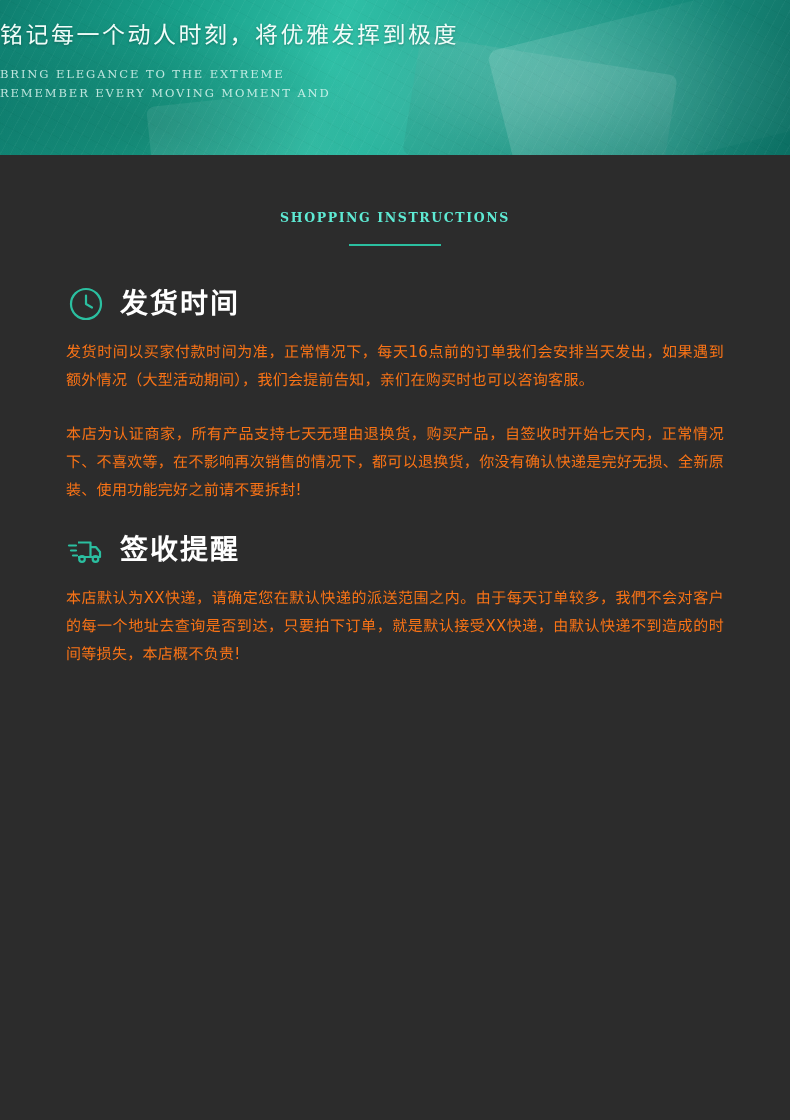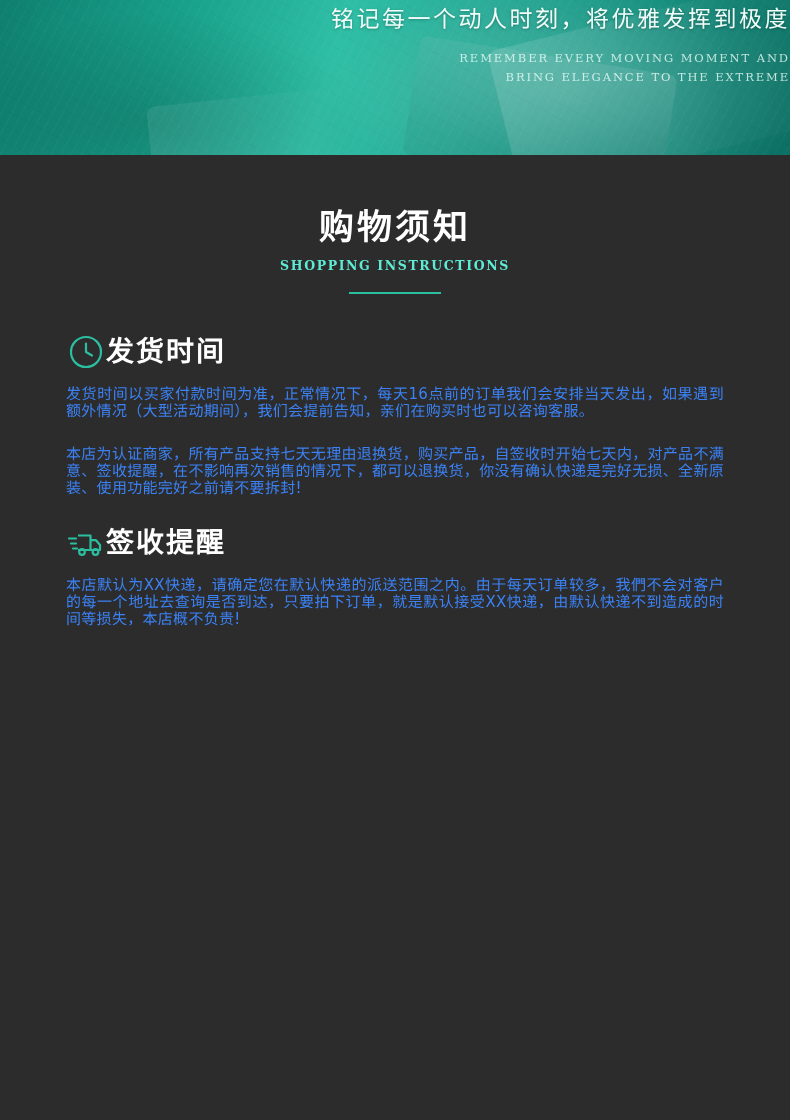--- a/index.html
+++ b/index.html
@@ -69,22 +69,22 @@
     top: 92px;
     width: 290px;
     height: 90px;
     transform: rotate(-6deg);
     background: linear-gradient(80deg, rgba(255,255,255,0.09), rgba(255,255,255,0) 75%);
     border-radius: 8px;
   }
   .banner-text {
     position: relative;
     z-index: 3;
-    text-align: right;
-    padding-top: 0px;
+    text-align: left;
+    padding-top: 16px;
   }
   .banner-cn {
     font-size: 23px;
     letter-spacing: 2.5px;
     color: #f0fdf9;
     font-family: "DejaVu Serif", "Liberation Serif", serif;
     font-weight: 500;
     line-height: 34px;
     text-shadow: 0 1px 3px rgba(0,0,0,0.28);
     padding-top: 2px;
@@ -137,20 +137,21 @@
     padding: 0 66px 0 66px;
   }
   .section {
     margin-bottom: 26px;
   }
   .section:last-child { margin-bottom: 0; }
 
   .sec-head {
     display: flex;
     align-items: center;
+    gap: 14px;
     margin-bottom: 14px;
   }
   .sec-icon {
     width: 40px;
     height: 40px;
     flex: 0 0 40px;
     display: flex;
     align-items: center;
     justify-content: center;
     color: #2bbfa0;
@@ -159,48 +160,47 @@
   .sec-title {
     font-size: 28px;
     color: #ffffff;
     font-weight: 700;
     letter-spacing: 2px;
     font-family: "DejaVu Sans", "Liberation Sans", sans-serif;
     line-height: 34px;
   }
   .sec-body {
     font-size: 15px;
-    line-height: 17px;
-    color: #3b82f6;
+    line-height: 28px;
+    color: #f97316;
     letter-spacing: 0.3px;
     text-align: justify;
     font-family: "DejaVu Sans", "Liberation Sans", sans-serif;
   }
 </style>
 </head>
 <body>
 
 <div class="banner">
   <div class="banner-texture"></div>
   <div class="banner-shape-a"></div>
   <div class="banner-shape-b"></div>
   <div class="banner-shape-c"></div>
   <div class="banner-text">
     <div class="banner-cn">铭记每一个动人时刻，将优雅发挥到极度</div>
     <div class="banner-en">
+      <div>BRING ELEGANCE TO THE EXTREME</div>
       <div>REMEMBER EVERY MOVING MOMENT AND</div>
-      <div>BRING ELEGANCE TO THE EXTREME</div>
     </div>
   </div>
 </div>
 
 <div class="content">
 
   <div class="title-block">
-    <div class="title-cn">购物须知</div>
     <div class="title-en">SHOPPING INSTRUCTIONS</div>
     <div class="title-rule"></div>
   </div>
 
   <div class="sections">
 
     <div class="section">
       <div class="sec-head">
         <span class="sec-icon">
           <svg width="38" height="38" viewBox="0 0 38 38" fill="none">
@@ -208,21 +208,21 @@
             <path d="M19 10.5V19L25 22.5" stroke="#2bbfa0" stroke-width="2.2" stroke-linecap="round" stroke-linejoin="round"></path>
           </svg>
         </span>
         <span class="sec-title">发货时间</span>
       </div>
       <div class="sec-body">发货时间以买家付款时间为准，正常情况下，每天16点前的订单我们会安排当天发出，如果遇到额外情况（大型活动期间），我们会提前告知，亲们在购买时也可以咨询客服。</div>
     </div>
 
 
     <div class="section">
-      <div class="sec-body">本店为认证商家，所有产品支持七天无理由退换货，购买产品，自签收时开始七天内，对产品不满意、签收提醒，在不影响再次销售的情况下，都可以退换货，你没有确认快递是完好无损、全新原装、使用功能完好之前请不要拆封!</div>
+      <div class="sec-body">本店为认证商家，所有产品支持七天无理由退换货，购买产品，自签收时开始七天内，正常情况下、不喜欢等，在不影响再次销售的情况下，都可以退换货，你没有确认快递是完好无损、全新原装、使用功能完好之前请不要拆封!</div>
     </div>
 
     <div class="section">
       <div class="sec-head">
         <span class="sec-icon">
           <svg width="40" height="38" viewBox="0 0 40 38" fill="none">
             <path d="M12 11.5H24.5V26H12" stroke="#2bbfa0" stroke-width="2.2" stroke-linejoin="round"></path>
             <path d="M24.5 16.2H30L34 21V26H24.5" stroke="#2bbfa0" stroke-width="2.2" stroke-linejoin="round"></path>
             <circle cx="16" cy="28" r="2.8" stroke="#2bbfa0" stroke-width="2.2"></circle>
             <circle cx="29.5" cy="28" r="2.8" stroke="#2bbfa0" stroke-width="2.2"></circle>

